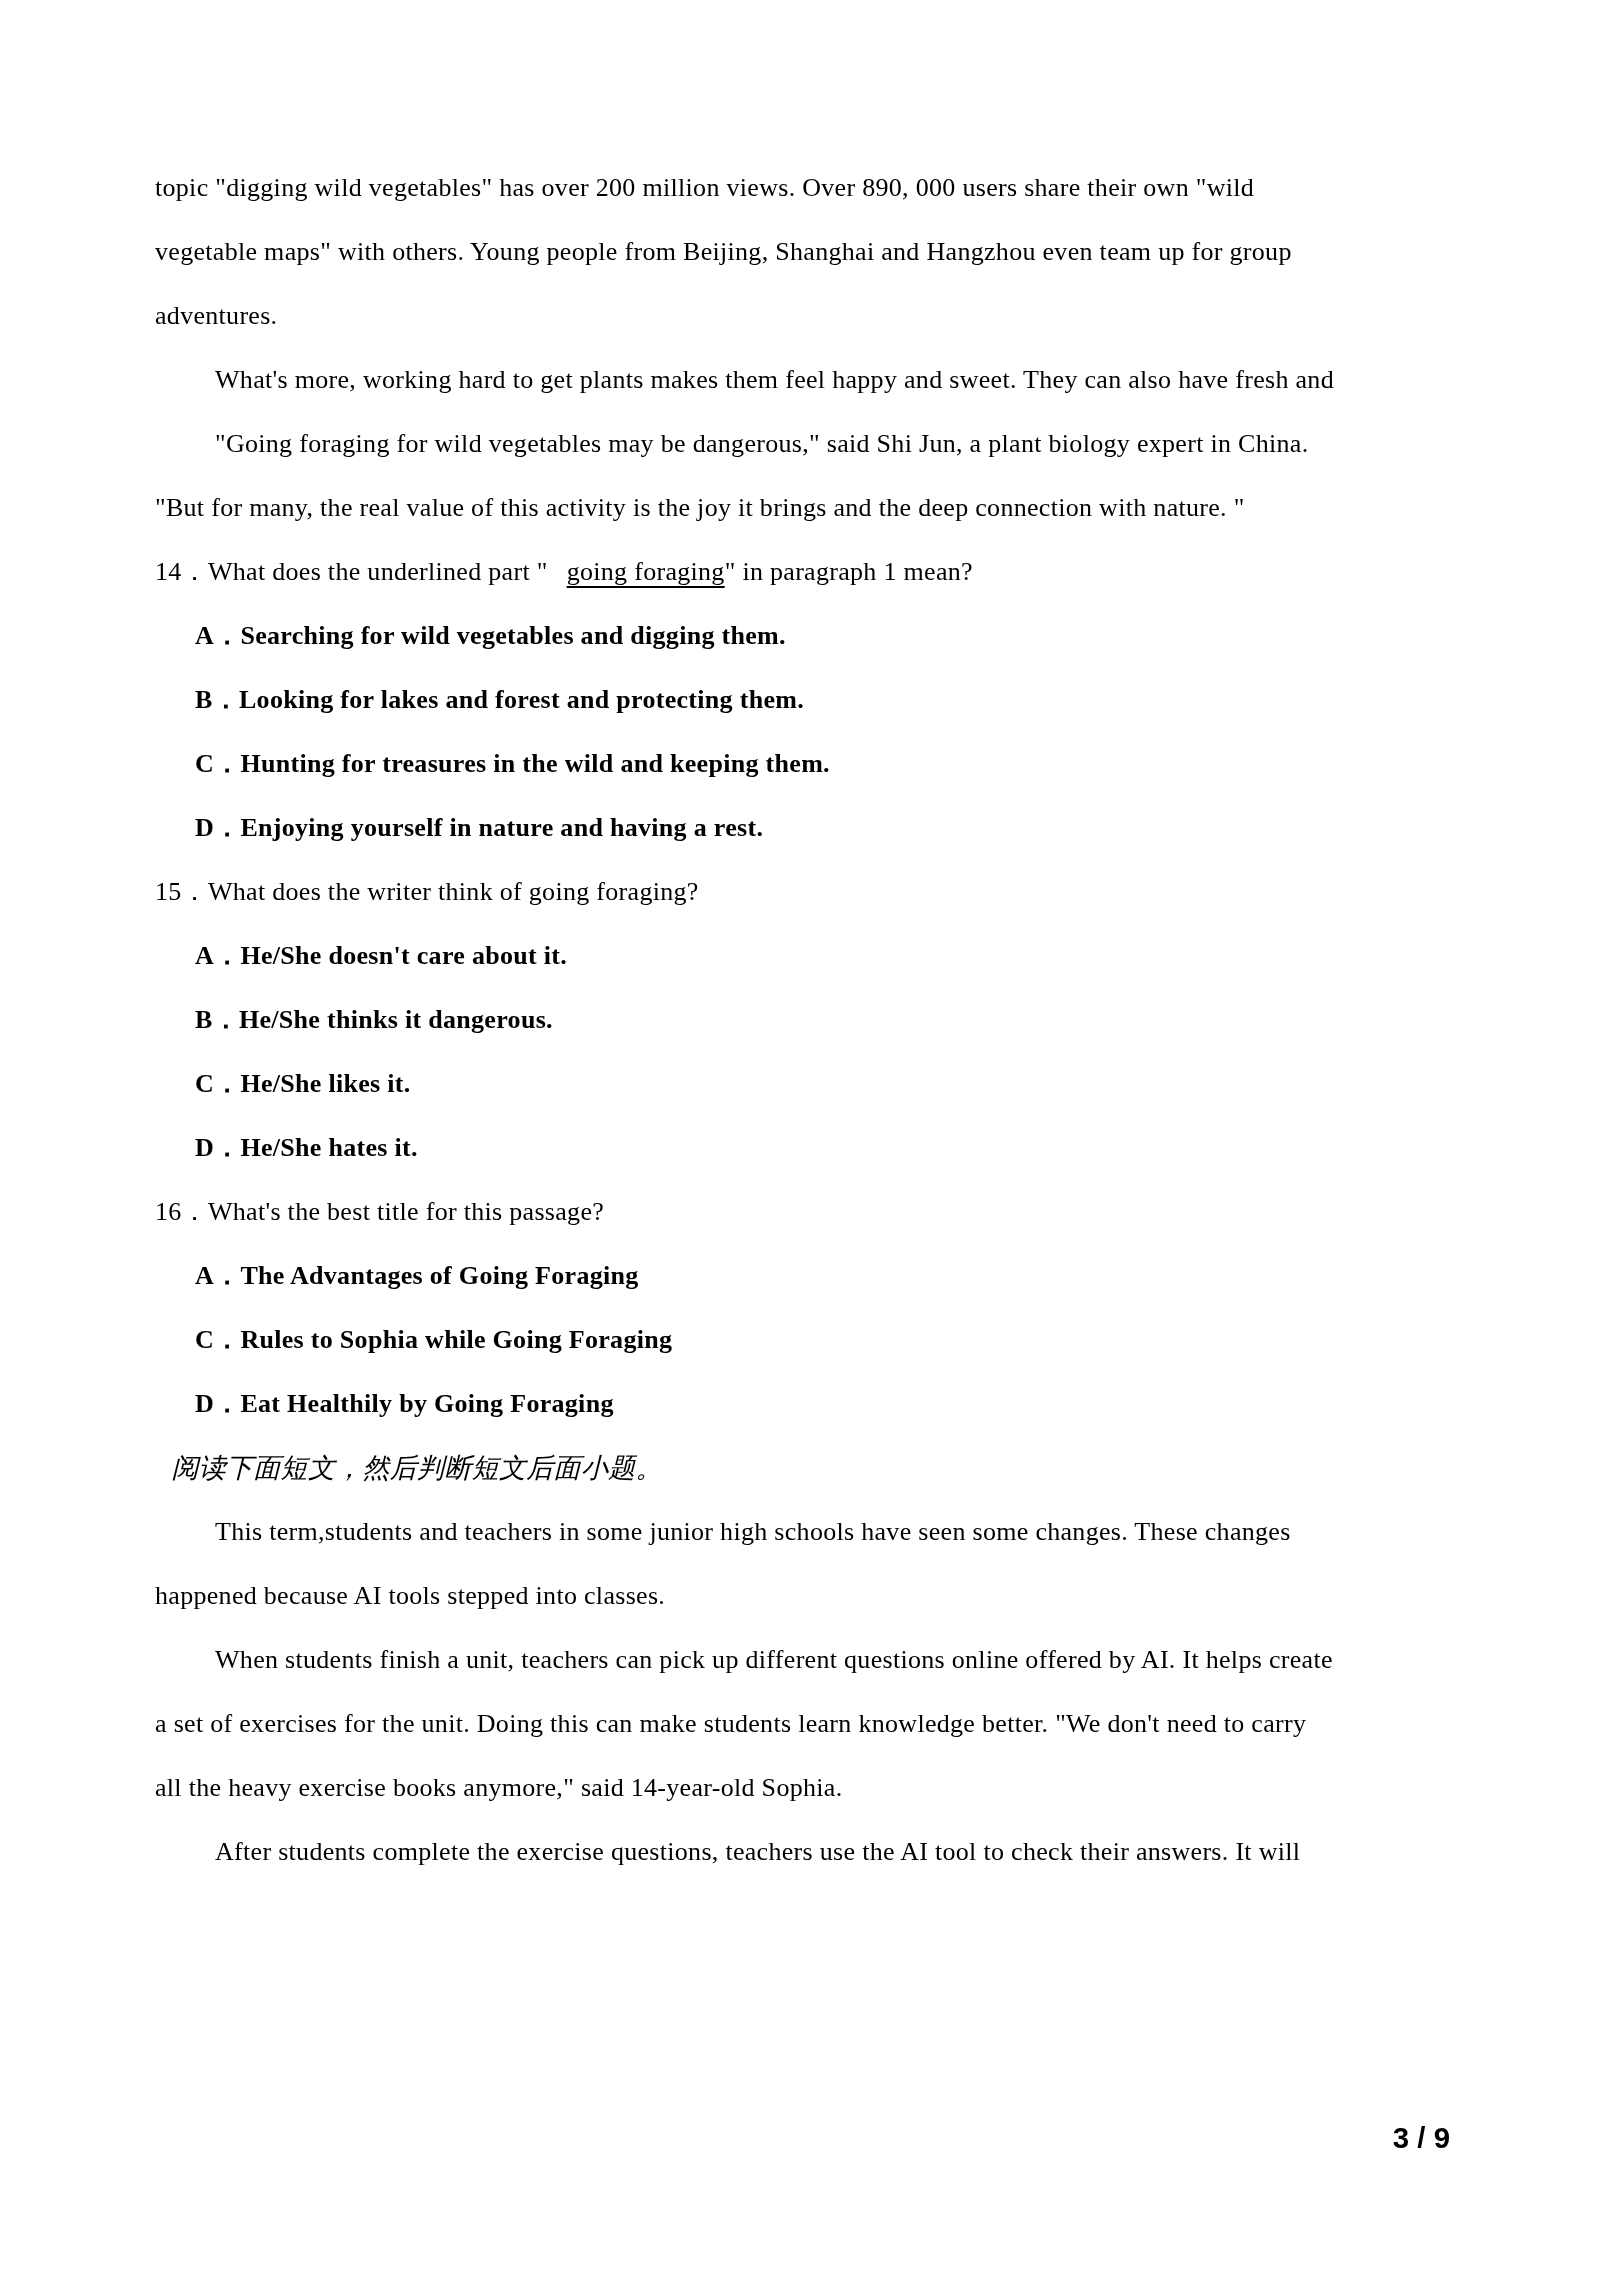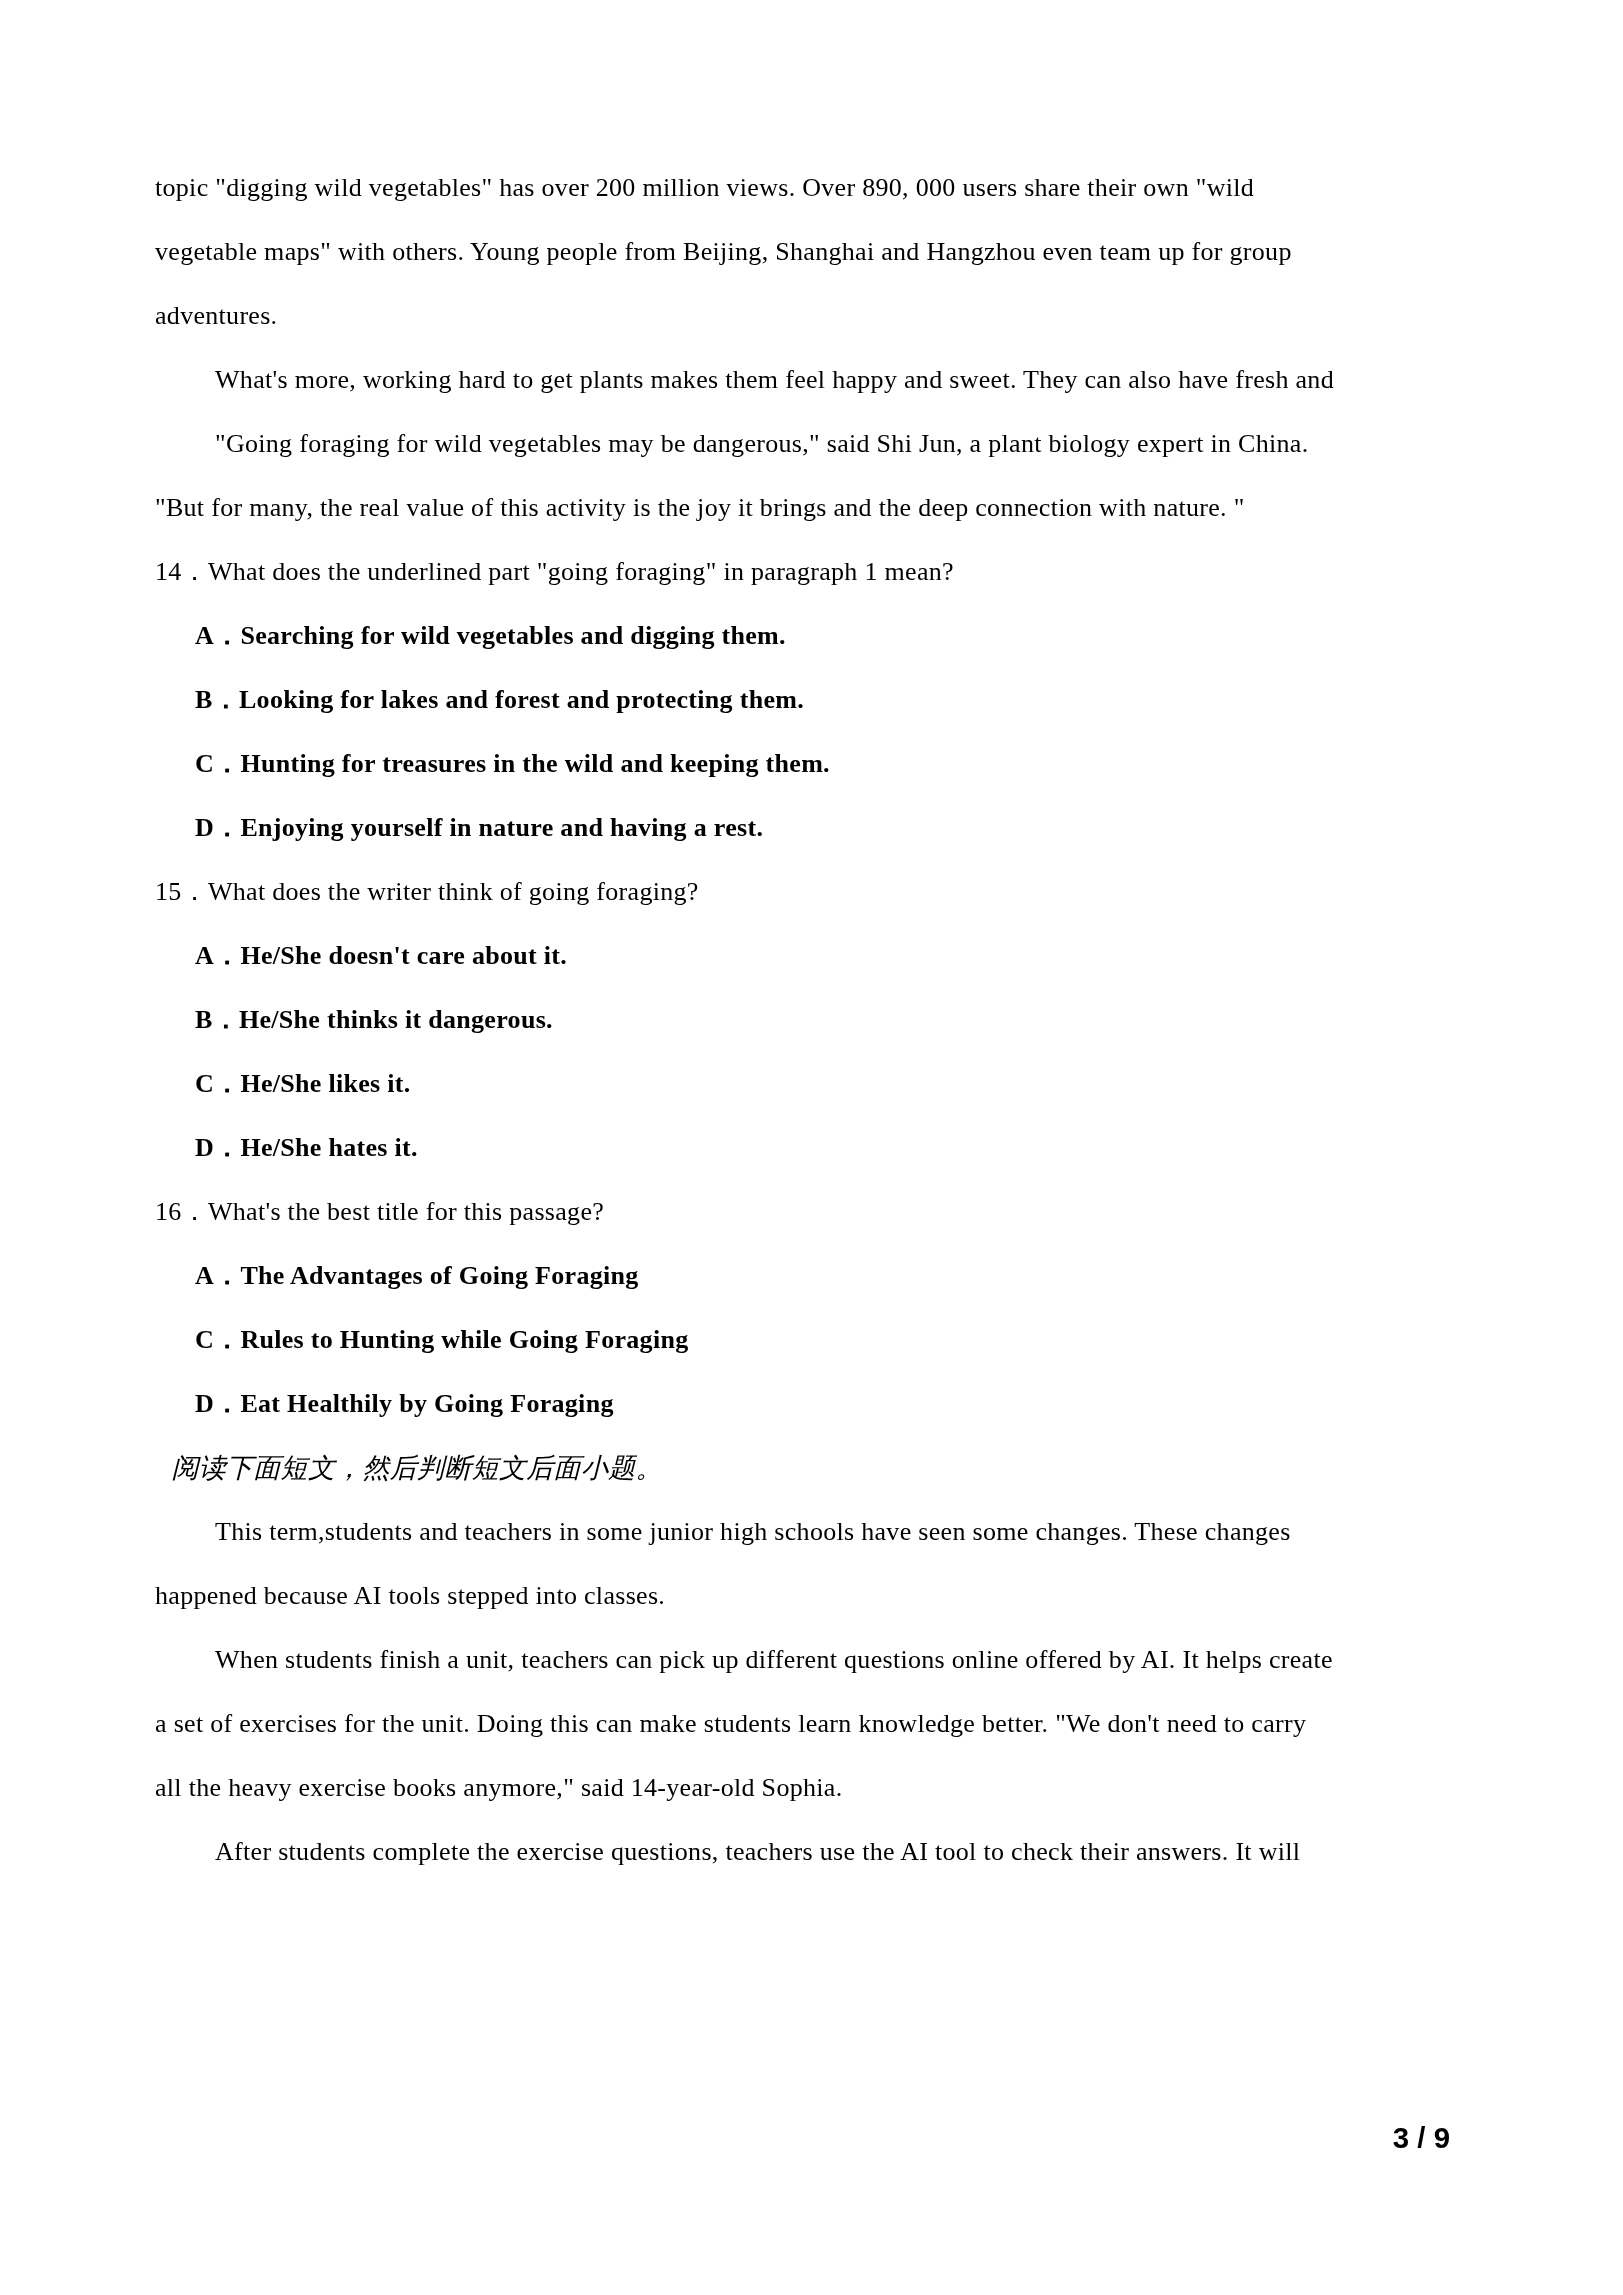--- a/index.html
+++ b/index.html
@@ -30,23 +30,25 @@
     margin: 0;
     font-size: 26px;
     line-height: 64px;
     white-space: pre;
     letter-spacing: 0.3px;
   }
   .indent { text-indent: 60px; }
   .option { padding-left: 40px; font-weight: bold; }
   .zh { padding-left: 16.4px; font-size: 27px; font-style: italic; }
   .u {
+    text-decoration: underline;
     text-decoration-skip-ink: none;
     text-decoration-thickness: 2.2px;
     text-underline-offset: 5.5px;
+    margin-left: 19px;
   }
   .page-number {
     position: absolute;
     top: 2123px;
     right: 173px;
     font-family: "Liberation Sans", sans-serif;
     font-weight: 700;
     font-size: 29.4px;
     line-height: 29.4px;
     white-space: pre;
@@ -74,21 +76,21 @@
     <p class="ln option">D．Enjoying yourself in nature and having a rest.</p>
 
     <p class="ln">15．What does the writer think of going foraging?</p>
     <p class="ln option">A．He/She doesn't care about it.</p>
     <p class="ln option">B．He/She thinks it dangerous.</p>
     <p class="ln option">C．He/She likes it.</p>
     <p class="ln option">D．He/She hates it.</p>
 
     <p class="ln">16．What's the best title for this passage?</p>
     <p class="ln option">A．The Advantages of Going Foraging</p>
-    <p class="ln option">C．Rules to Hunting while Going Foraging</p>
+    <p class="ln option">C．Rules to Sophia while Going Foraging</p>
     <p class="ln option">D．Eat Healthily by Going Foraging</p>
 
     <p class="ln zh">阅读下面短文，然后判断短文后面小题。</p>
 
     <p class="ln indent">This term,students and teachers in some junior high schools have seen some changes. These changes</p>
     <p class="ln">happened because AI tools stepped into classes.</p>
 
 
     <p class="ln indent">When students finish a unit, teachers can pick up different questions online offered by AI. It helps create</p>
     <p class="ln">a set of exercises for the unit. Doing this can make students learn knowledge better. "We don't need to carry</p>

